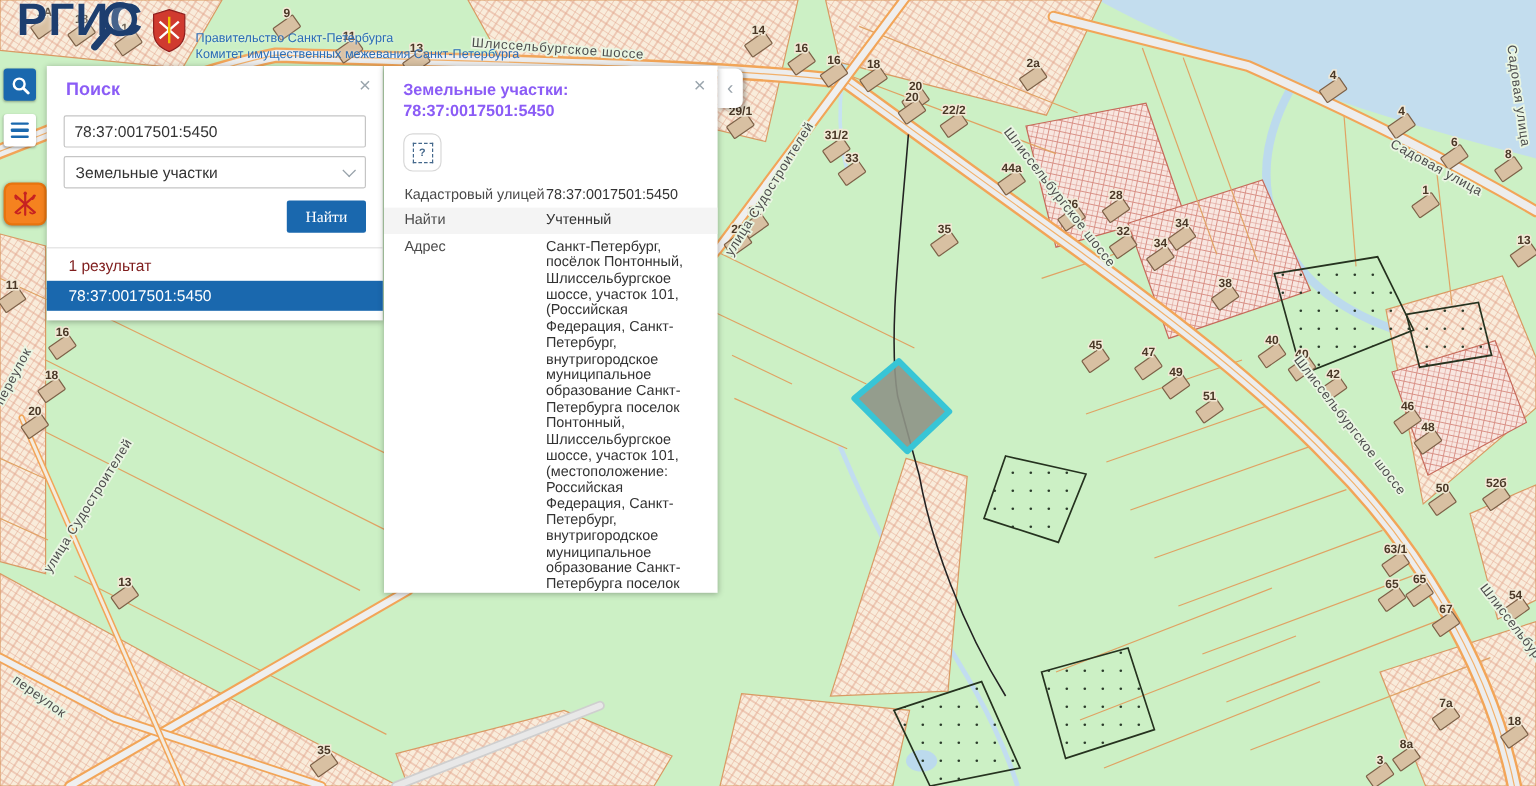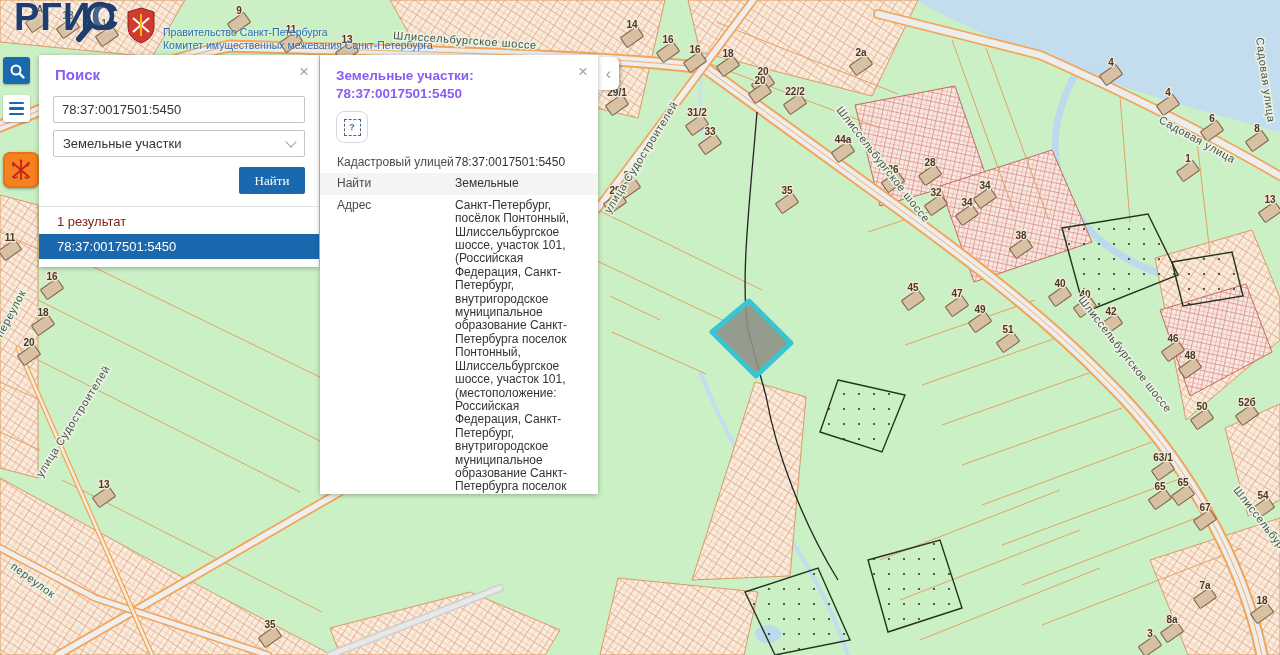--- a/index.html
+++ b/index.html
@@ -383,21 +383,21 @@
       <span>?</span>
     </span>
   </div>
   <div class="tbl">
       <div class="trow">
         <div class="tlabel">Кадастровый улицей</div>
         <div class="tval">78:37:0017501:5450</div>
       </div>
       <div class="trow shaded">
         <div class="tlabel">Найти</div>
-        <div class="tval">Земельные</div>
+        <div class="tval">Учтенный</div>
       </div>
       <div class="trow">
         <div class="tlabel">Адрес</div>
         <div class="tval">Санкт-Петербург, посёлок Понтонный, Шлиссельбургское шоссе, участок 101, (Российская Федерация, Санкт-Петербург, внутригородское муниципальное образование Санкт-Петербурга поселок Понтонный, Шлиссельбургское шоссе, участок 101, (местоположение: Российская Федерация, Санкт-Петербург, внутригородское муниципальное образование Санкт-Петербурга поселок Понтонный, Шлиссельбургское шоссе, участок 101, (ОЗУ № 44 в составе проекта межевания территории, ограниченной Шлиссельбургский шоссе, Лагерным шоссе, проектируемой улицей № 3, ул. Судостроителей, проектируемой улицей № 2, проектируемой улицей № 1, в Колпинском районе))</div>
       </div>
     </div>
 </div>
 <div class="collapse-tab">
   <span>‹</span>
 </div>

